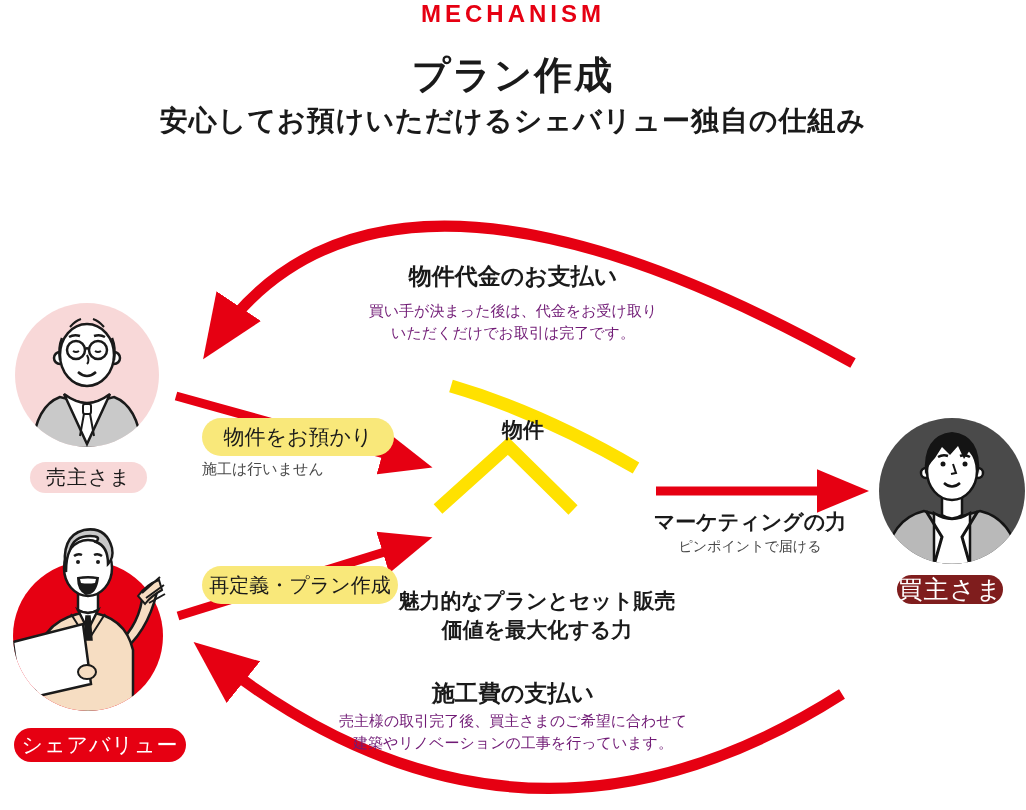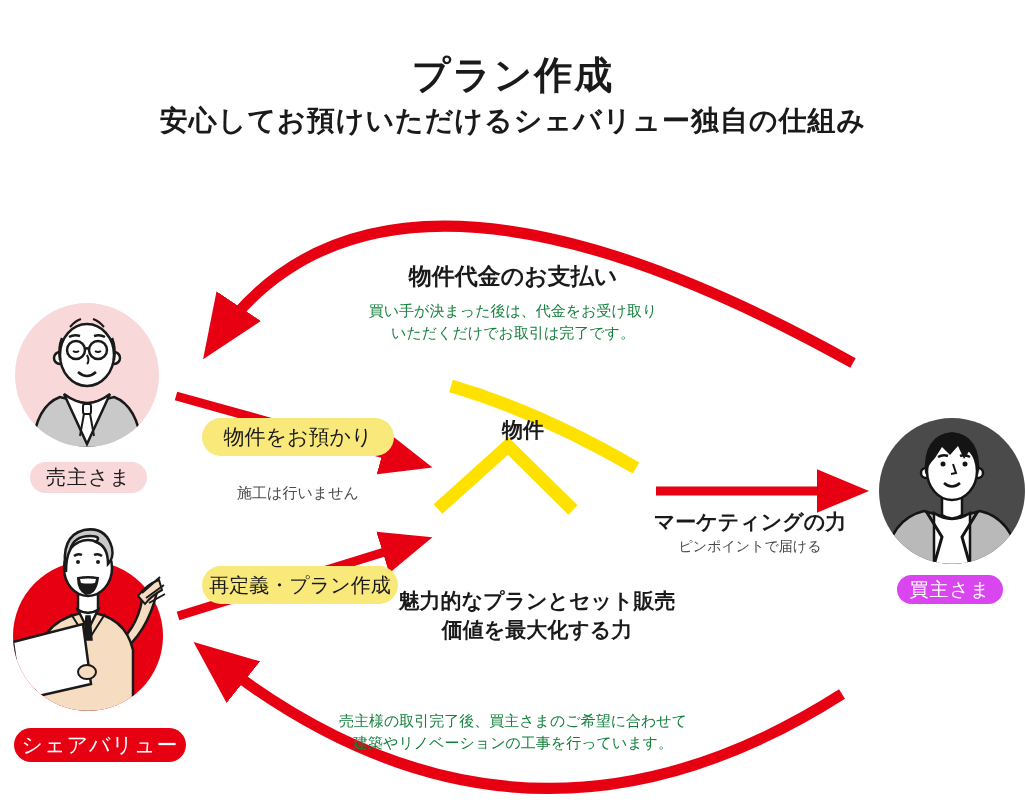--- a/index.html
+++ b/index.html
@@ -12,35 +12,36 @@
   
   .eyebrow{top:0;font-size:24px;font-weight:bold;letter-spacing:4px;color:#e60012;}
   .title{top:50px;font-size:38px;font-weight:bold;letter-spacing:2px;}
   .subtitle{top:102px;font-size:28px;font-weight:bold;letter-spacing:1px;}
   
   .avatar{z-index:1;}
   .arrows{top:0;left:0;z-index:2;}
   .txt{z-index:3;}
   
   .flow-title{font-size:23px;font-weight:bold;color:#1a1a1a;text-align:center;}
-  .flow-desc{font-size:15px;line-height:22px;color:#15803d;}
+  .flow-desc{font-size:15px;line-height:22px;color:#701a75;}
   .small-note{font-size:15px;color:#4a4a4a;}
   .pill{border-radius:20px;text-align:center;font-weight:normal;}
   .badge-yellow{background:#f9e87a;color:#1a1a1a;}
   .actor-label{letter-spacing:1px;}
   
   .av-seller{left:14px;top:302px;width:146px;height:146px;}
   .av-share{left:5px;top:498px;width:168px;height:214px;}
   .av-buyer{left:878px;top:417px;width:148px;height:148px;}
 </style>
 </head>
 <body>
 
 <div class="canvas">
 
+  <div class="abs ctr eyebrow txt">MECHANISM</div>
   <div class="abs ctr title txt">プラン作成</div>
   <div class="abs ctr subtitle txt">安心してお預けいただけるシェバリュー独自の仕組み</div>
 
   <svg class="abs arrows" width="1026" height="810" viewBox="0 0 1026 810">
     <defs>
       <marker id="ah-big" viewBox="0 0 12 10" refX="9" refY="5" markerWidth="64" markerHeight="54" orient="auto" markerUnits="userSpaceOnUse">
         <path d="M0 0 L12 5 L0 10 Z" fill="#e60012"></path>
       </marker>
       <marker id="ah-mid" viewBox="0 0 12 10" refX="9" refY="5" markerWidth="52" markerHeight="44" orient="auto" markerUnits="userSpaceOnUse">
         <path d="M0 0 L12 5 L0 10 Z" fill="#e60012"></path>
@@ -135,41 +136,42 @@
         <circle cx="100" cy="56" r="5" fill="#fff"></circle>
       <ellipse cx="74" cy="54" rx="25" ry="29" fill="#fff"></ellipse>
       <path d="M47 58 Q44 18 74 15 Q104 18 101 58 Q99 44 92 33 L86 42 L80 29 L72 38 L64 30 L57 41 Q50 48 47 58 Z" fill="#141414" stroke="none"></path>
       <path d="M60 40 Q65 37 70 39 M82 39 Q87 37 92 40"></path>
       <circle cx="65" cy="47" r="2.5" fill="#141414" stroke="none"></circle>
         <circle cx="87" cy="47" r="2.5" fill="#141414" stroke="none"></circle>
       <path d="M75 47 L78 56 L73 57" stroke-width="2"></path>
       <path d="M66 66 Q74 73 82 66"></path>
     </g>
   </svg>
-  <div class="abs pill actor-label txt" style="left:897px;top:575px;width:106px;height:29px;line-height:29px;font-size:19px;background:#d946ef;color:#fff;">買主さま</div>
+  <div class="abs pill actor-label txt" style="left:897px;top:575px;width:106px;height:29px;line-height:29px;font-size:25px;background:#7f1d1d;color:#fff;">買主さま</div>
 
   <div class="abs ctr flow-title txt" style="top:261px;">物件代金のお支払い</div>
   <div class="abs ctr flow-desc txt" style="top:300px;">
     <div>買い手が決まった後は、代金をお受け取り</div>
     <div>いただくだけでお取引は完了です。</div>
   </div>
 
   <div class="abs txt" style="left:502px;top:368px;font-size:21px;font-weight:bold;margin-top:48px;">物件</div>
 
   <div class="abs pill badge-yellow txt" style="left:202px;top:418px;width:192px;height:38px;line-height:38px;font-size:21px;">物件をお預かり</div>
-  <div class="abs small-note txt" style="left:202px;top:484px;width:192px;text-align:center;">施工は行いません</div>
+  <div class="abs small-note txt" style="left:202px;top:460px;width:192px;">施工は行いません</div>
 
   <div class="abs pill badge-yellow txt" style="left:202px;top:566px;width:196px;height:38px;line-height:38px;font-size:20px;">再定義・プラン作成</div>
 
   <div class="abs txt" style="left:640px;top:508px;width:220px;text-align:center;font-size:21px;font-weight:bold;">マーケティングの力</div>
   <div class="abs txt" style="left:640px;top:538px;width:220px;text-align:center;font-size:14px;color:#4a4a4a;">ピンポイントで届ける</div>
 
   <div class="abs txt" style="left:287px;top:586px;width:500px;text-align:center;font-size:21px;font-weight:bold;line-height:29px;">
     <div>魅力的なプランとセット販売</div>
     <div>価値を最大化する力</div>
   </div>
 
+  <div class="abs ctr flow-title txt" style="top:678px;">施工費の支払い</div>
   <div class="abs ctr flow-desc txt" style="top:710px;">
     <div>売主様の取引完了後、買主さまのご希望に合わせて</div>
     <div>建築やリノベーションの工事を行っています。</div>
   </div>
 
 </div>
 
 </body></html>

